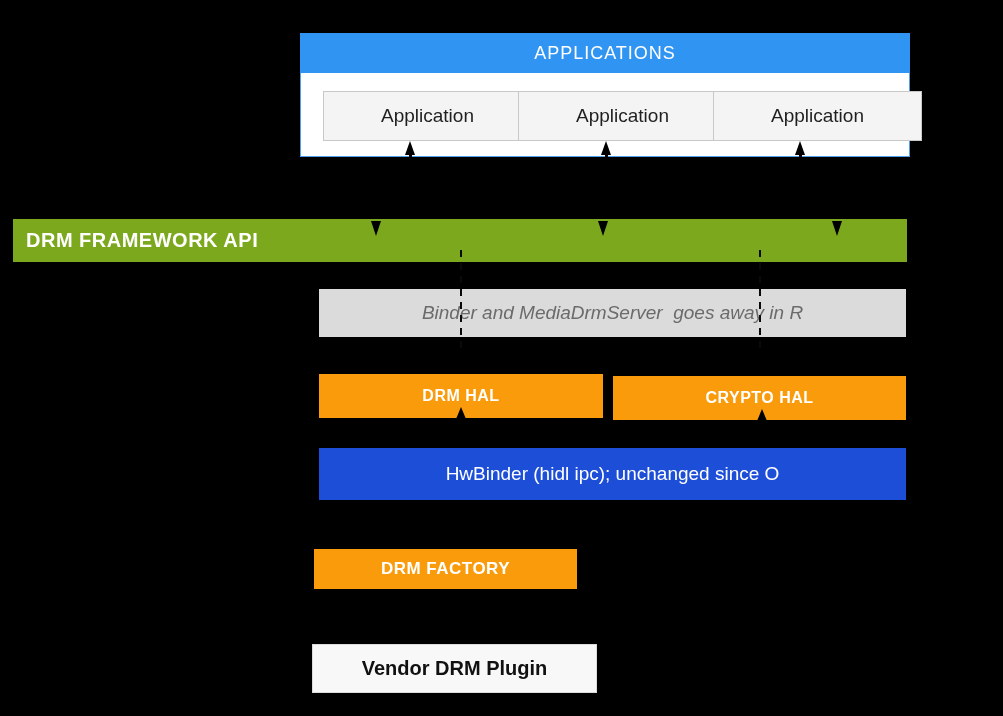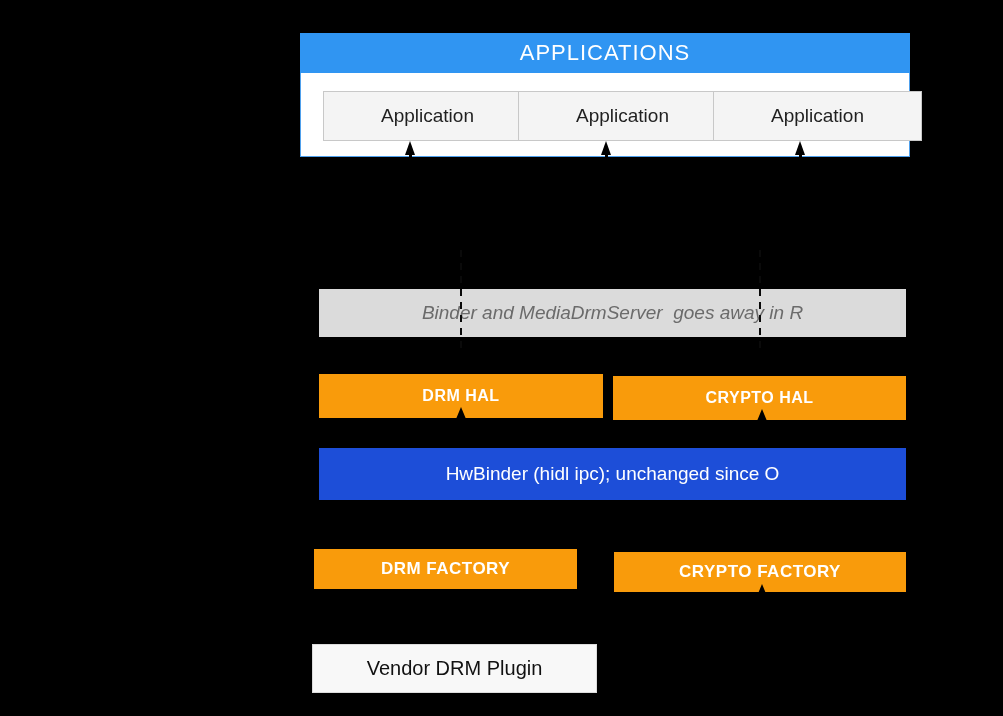--- a/index.html
+++ b/index.html
@@ -6,21 +6,21 @@
   .canvas{
     position:relative;width:1003px;height:716px;background:#000;overflow:hidden;
     font-family:"Liberation Sans",sans-serif;
   }
   .abs{position:absolute;box-sizing:border-box;}
   .center{display:flex;align-items:center;justify-content:center;text-align:center;}
 
   
   .apps-container{left:300px;top:33px;width:610px;height:124px;background:#fff;border:1px solid #4FA0EC;}
   .apps-header{left:300px;top:33px;width:610px;height:40px;background:#3095F2;color:#fff;
-               font-size:22px;font-weight:400;letter-spacing:1px;}
+               font-size:18px;font-weight:400;letter-spacing:1px;}
   .app-box{top:91px;width:209px;height:50px;background:#F4F4F4;border:1px solid #C8C8C8;
            color:#1F1F1F;font-size:19px;}
   .app-box.b1{left:323px;} .app-box.b2{left:518px;} .app-box.b3{left:713px;}
 
   
   .framework-bar{left:13px;top:219px;width:894px;height:43px;background:#7CA81D;color:#fff;
                  font-size:20px;font-weight:700;letter-spacing:.5px;
                  display:flex;align-items:center;padding-left:13px;}
 
   
@@ -31,21 +31,21 @@
   .orange{background:#F99B0B;color:#fff;font-weight:700;letter-spacing:.5px;}
   .drm-hal{left:319px;top:374px;width:284px;height:44px;font-size:16px;}
   .crypto-hal{left:613px;top:376px;width:293px;height:44px;font-size:16px;}
   .drm-factory{left:314px;top:549px;width:263px;height:40px;font-size:17px;}
   .crypto-factory{left:614px;top:552px;width:292px;height:40px;font-size:17px;}
 
   
   .hwbinder{left:319px;top:448px;width:587px;height:52px;background:#1d4ed8;color:#fff;font-size:19px;}
 
   
-  .vendor{background:#F8F8F8;border:1px solid #DCDCDC;color:#111;font-size:20px;}
+  .vendor{background:#F8F8F8;border:1px solid #DCDCDC;color:#111;font-size:20px;font-weight:bold;}
   .vendor-drm{left:312px;top:644px;width:285px;height:49px;}
   .vendor-crypto{left:612px;top:645px;width:294px;height:49px;}
 
   
   .arrow-up-head{position:absolute;width:0;height:0;z-index:5;
     border-left:5px solid transparent;border-right:5px solid transparent;border-bottom:14px solid #000;}
   .arrow-down-head{position:absolute;width:0;height:0;z-index:5;
     border-left:5px solid transparent;border-right:5px solid transparent;border-top:15px solid #000;}
   .arrow-shaft{position:absolute;width:3px;background:#000;z-index:5;}
 
@@ -64,38 +64,40 @@
   <div class="abs center app-box b2">Application</div>
   <div class="abs center app-box b3">Application</div>
 
   <div class="arrow-up-head" style="left:405px;top:141px;"></div>
   <div class="arrow-shaft" style="left:409px;top:153px;height:18px;"></div>
   <div class="arrow-up-head" style="left:601px;top:141px;"></div>
   <div class="arrow-shaft" style="left:605px;top:153px;height:18px;"></div>
   <div class="arrow-up-head" style="left:795px;top:141px;"></div>
   <div class="arrow-shaft" style="left:799px;top:153px;height:18px;"></div>
 
+  <div class="abs framework-bar">
+    <span>DRM FRAMEWORK API</span>
+  </div>
 
   <div class="arrow-down-head" style="left:371px;top:221px;"></div>
   <div class="arrow-down-head" style="left:598px;top:221px;"></div>
   <div class="arrow-down-head" style="left:832px;top:221px;"></div>
 
   <div class="dashed-line" style="left:460px;top:250px;height:102px;"></div>
   <div class="dashed-line" style="left:759px;top:250px;height:102px;"></div>
 
   <div class="abs center binder-note">Binder and MediaDrmServer  goes away in R</div>
 
   <div class="abs center orange drm-hal">DRM HAL</div>
   <div class="abs center orange crypto-hal">CRYPTO HAL</div>
 
   <div class="arrow-up-head" style="left:456px;top:407px;border-bottom-width:12px;"></div>
   <div class="arrow-up-head" style="left:757px;top:409px;border-bottom-width:12px;"></div>
 
   <div class="abs center hwbinder">HwBinder (hidl ipc); unchanged since O</div>
 
   <div class="abs center orange drm-factory">DRM FACTORY</div>
-  <div class="abs center orange crypto-factory">CRYPTO FACTORY</div>
 
   <div class="arrow-up-head" style="left:757px;top:584px;border-bottom-width:12px;"></div>
 
   <div class="abs center vendor vendor-drm">Vendor DRM Plugin</div>
 
 </div>
 
 </body></html>

